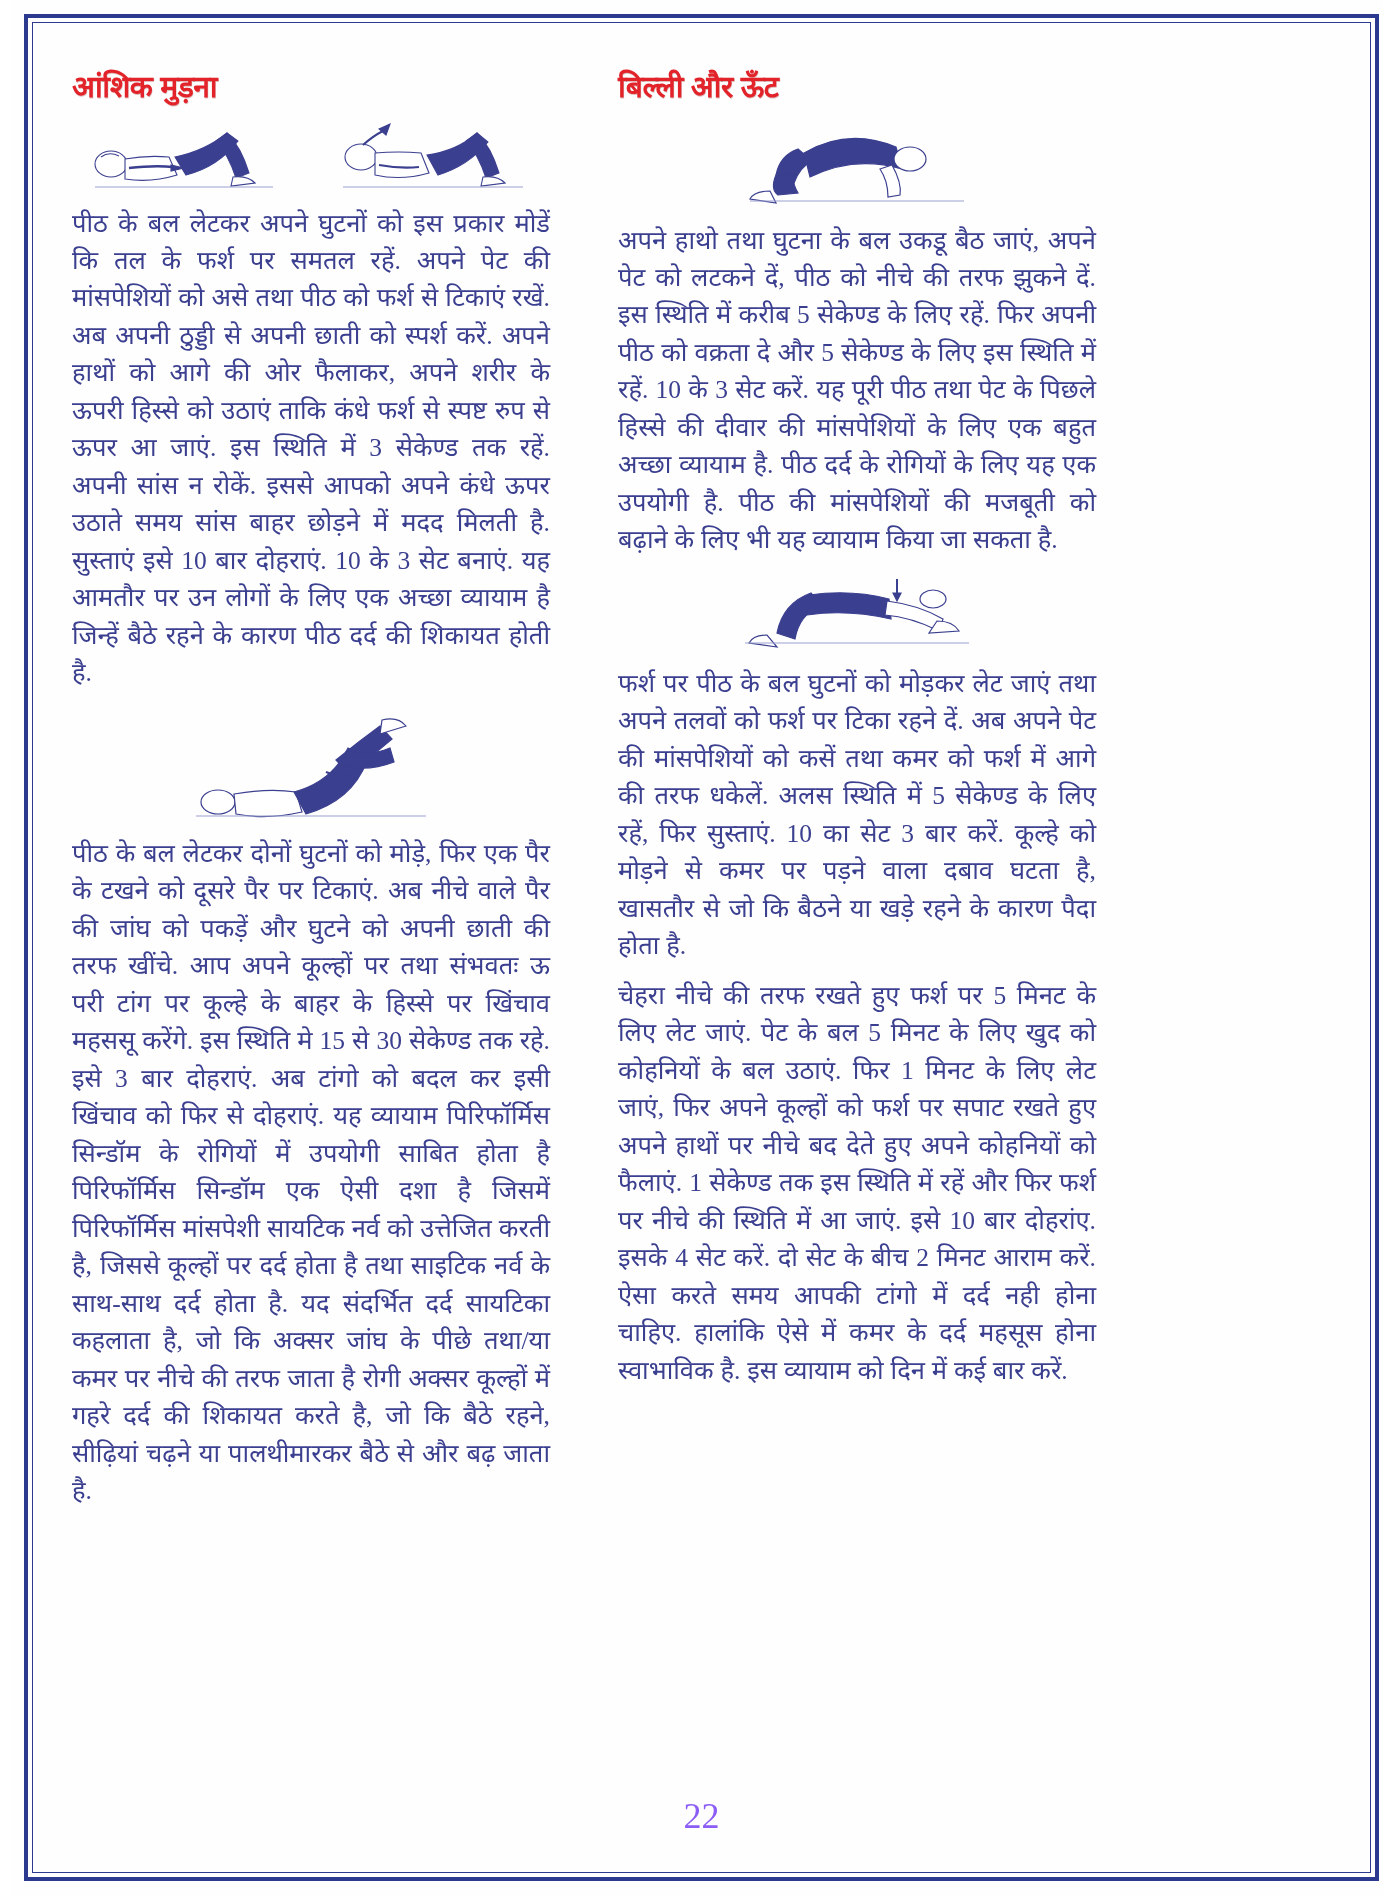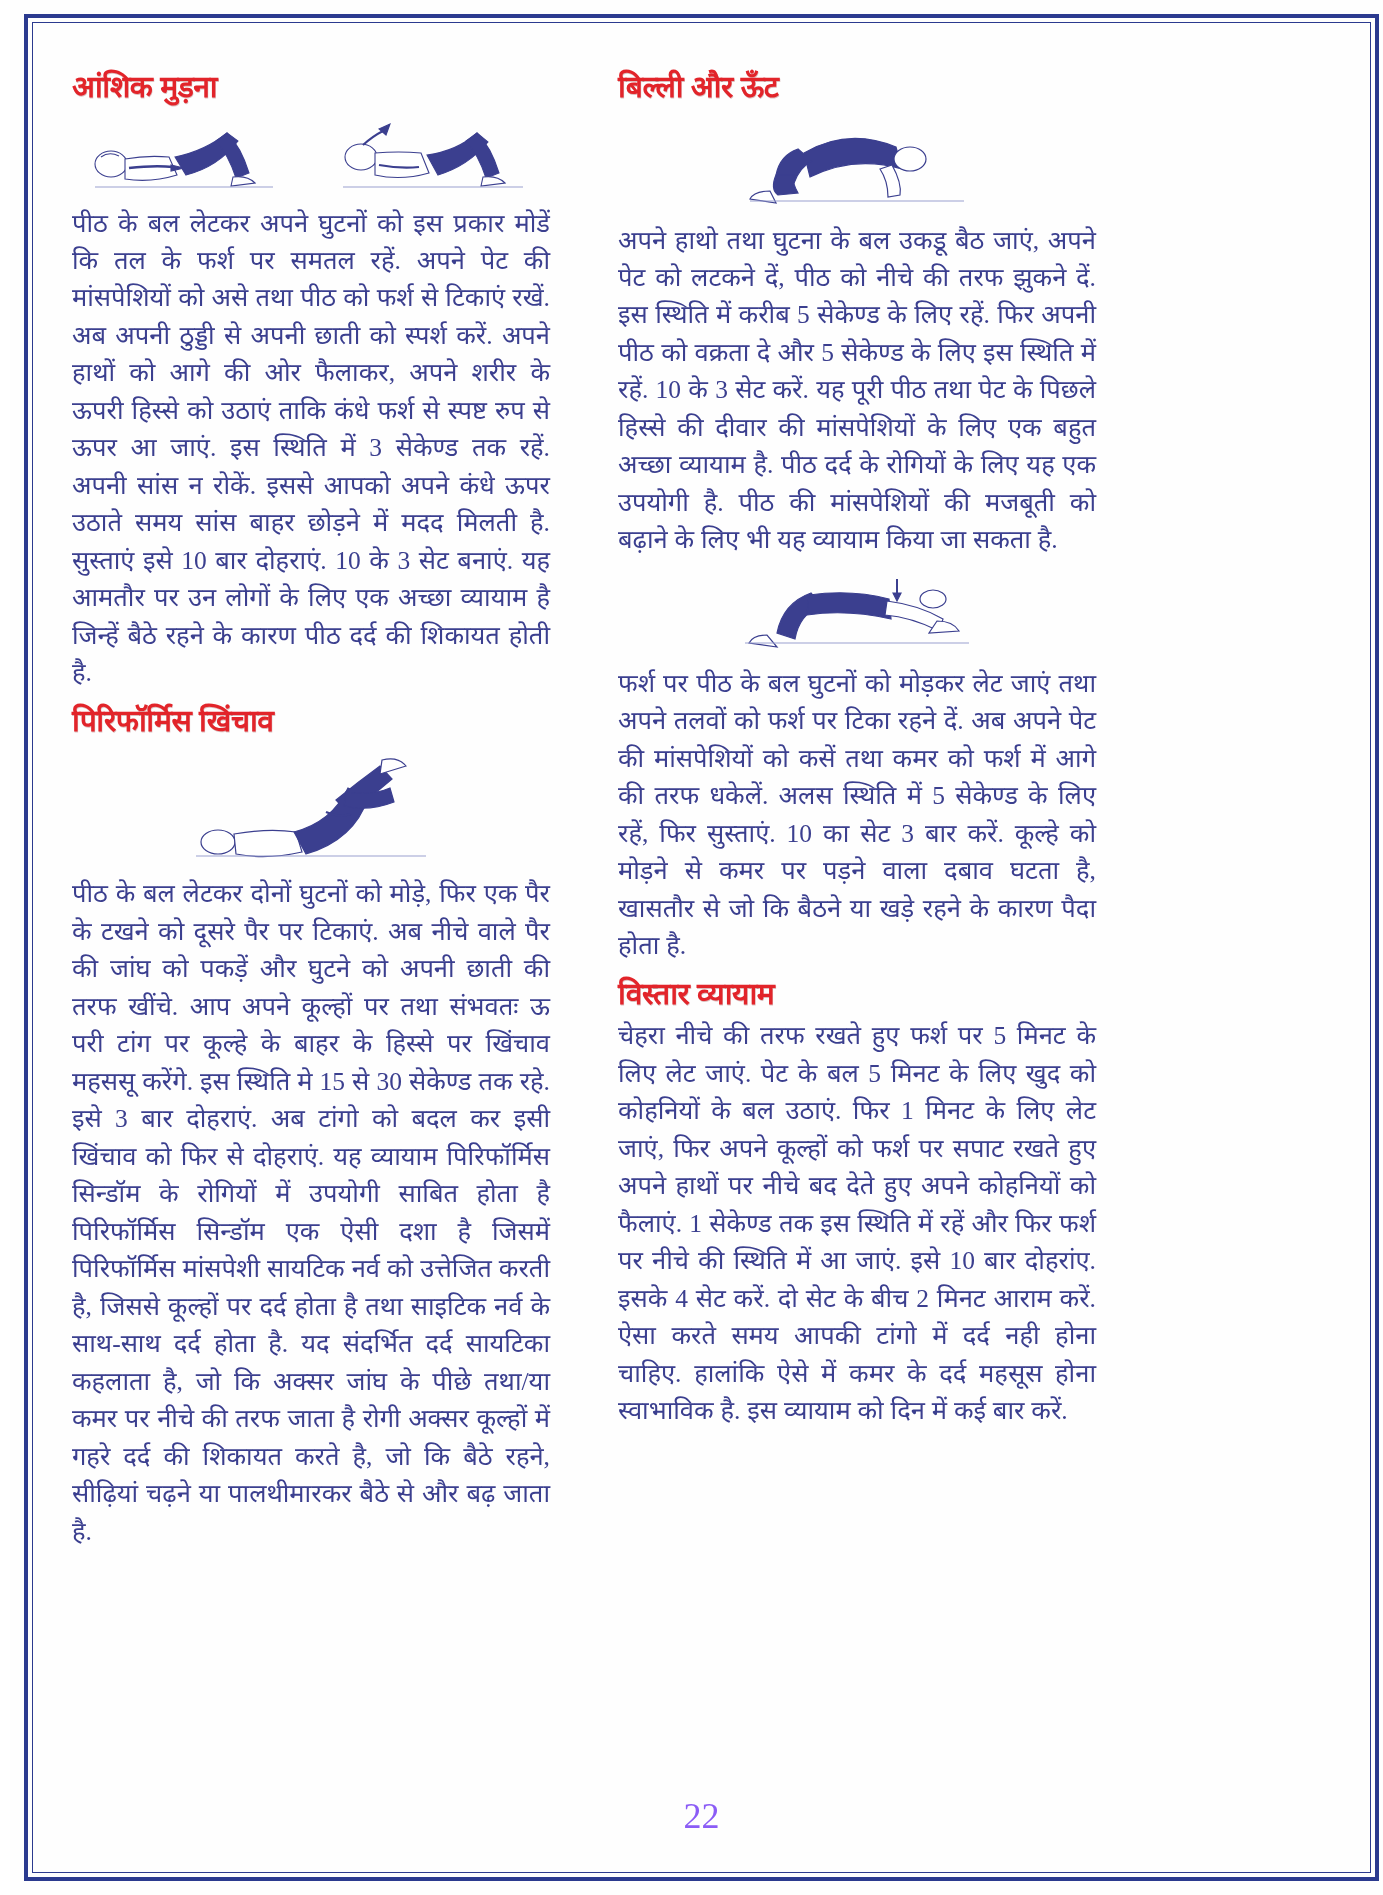--- a/index.html
+++ b/index.html
@@ -136,21 +136,20 @@
             <path d="M148 60 q14 -2 22 6 l-24 3 z" fill="#ffffff"></path>
             <line x1="8" y1="70" x2="188" y2="70" stroke-width="1" stroke="#9aa0cf"></line>
           </g>
         </svg>
       </div>
 
       <p class="body">पीठ के बल लेटकर अपने घुटनों को इस प्रकार मोडें कि तल के फर्श पर समतल रहें. अपने पेट की मांसपेशियों को असे तथा पीठ को फर्श से टिकाएं रखें. अब अपनी ठुड्डी से अपनी छाती को स्पर्श करें. अपने हाथों को आगे की ओर फैलाकर, अपने शरीर के ऊपरी हिस्से को उठाएं ताकि कंधे फर्श से स्पष्ट रुप से ऊपर आ जाएं. इस स्थिति में 3 सेकेण्ड तक रहें. अपनी सांस न रोकें. इससे आपको अपने कंधे ऊपर उठाते समय सांस बाहर छोड़ने में मदद मिलती है. सुस्ताएं इसे 10 बार दोहराएं. 10 के 3 सेट बनाएं. यह आमतौर पर उन लोगों के लिए एक अच्छा व्यायाम है जिन्हें बैठे रहने के कारण पीठ दर्द की शिकायत होती है.</p>
 
       <div class="spacer-sm"></div>
 
-      <h2 class="heading">पिरिफॉर्मिस खिंचाव</h2>
 
       <div class="fig-wrap">
         <svg class="figure" width="250" height="115" viewBox="0 0 250 115">
           <g fill="#3b3f8f" stroke="#3b3f8f" stroke-width="1.2">
 
             <ellipse cx="32" cy="92" rx="17" ry="12" fill="#ffffff"></ellipse>
 
             <path d="M48 84 q34 -6 62 -2 l6 20 q-36 8 -66 2 z" fill="#ffffff"></path>
 
             <path d="M108 82 q38 -10 54 -44 l20 10 q-14 42 -62 56 z"></path>
@@ -219,21 +218,20 @@
             <path d="M156 16 l4 8 l4 -8 z"></path>
             <line x1="8" y1="66" x2="232" y2="66" stroke-width="1" stroke="#9aa0cf"></line>
           </g>
         </svg>
       </div>
 
       <p class="body">फर्श पर पीठ के बल घुटनों को मोड़कर लेट जाएं तथा अपने तलवों को फर्श पर टिका रहने दें. अब अपने पेट की मांसपेशियों को कसें तथा कमर को फर्श में आगे की तरफ धकेलें. अलस स्थिति में 5 सेकेण्ड के लिए रहें, फिर सुस्ताएं. 10 का सेट 3 बार करें. कूल्हे को मोड़ने से कमर पर पड़ने वाला दबाव घटता है, खासतौर से जो कि बैठने या खड़े रहने के कारण पैदा होता है.</p>
 
       <div class="spacer-sm"></div>
 
-      <h2 class="heading">विस्तार व्यायाम</h2>
 
       <p class="body">चेहरा नीचे की तरफ रखते हुए फर्श पर 5 मिनट के लिए लेट जाएं. पेट के बल 5 मिनट के लिए खुद को कोहनियों के बल उठाएं. फिर 1 मिनट के लिए लेट जाएं, फिर अपने कूल्हों को फर्श पर सपाट रखते हुए अपने हाथों पर नीचे बद देते हुए अपने कोहनियों को फैलाएं. 1 सेकेण्ड तक इस स्थिति में रहें और फिर फर्श पर नीचे की स्थिति में आ जाएं. इसे 10 बार दोहरांए. इसके 4 सेट करें. दो सेट के बीच 2 मिनट आराम करें. ऐसा करते समय आपकी टांगो में दर्द नही होना चाहिए. हालांकि ऐसे में कमर के दर्द महसूस होना स्वाभाविक है. इस व्यायाम को दिन में कई बार करें.</p>
     </div>
 
   </div>
 
   <div class="pagenum">22</div>
 </div>
 
 </body></html>

